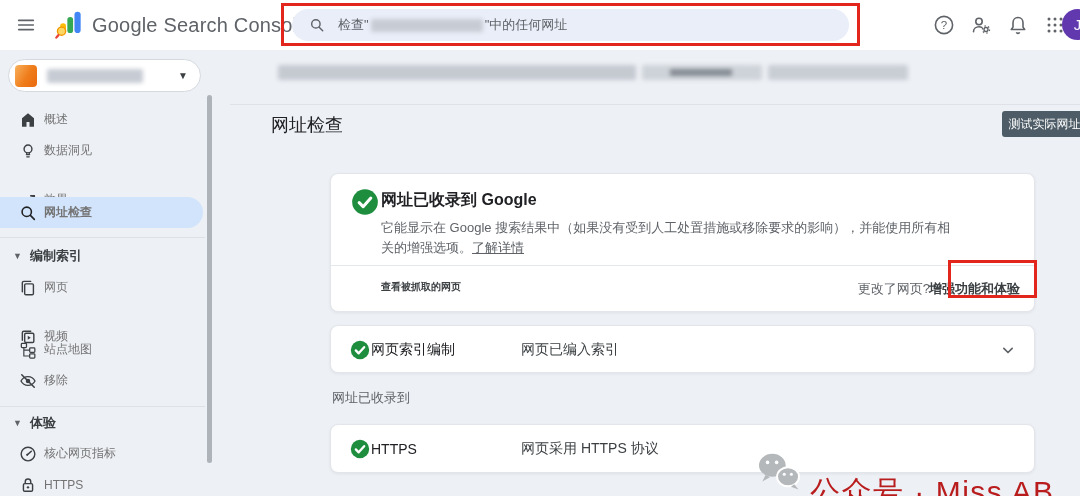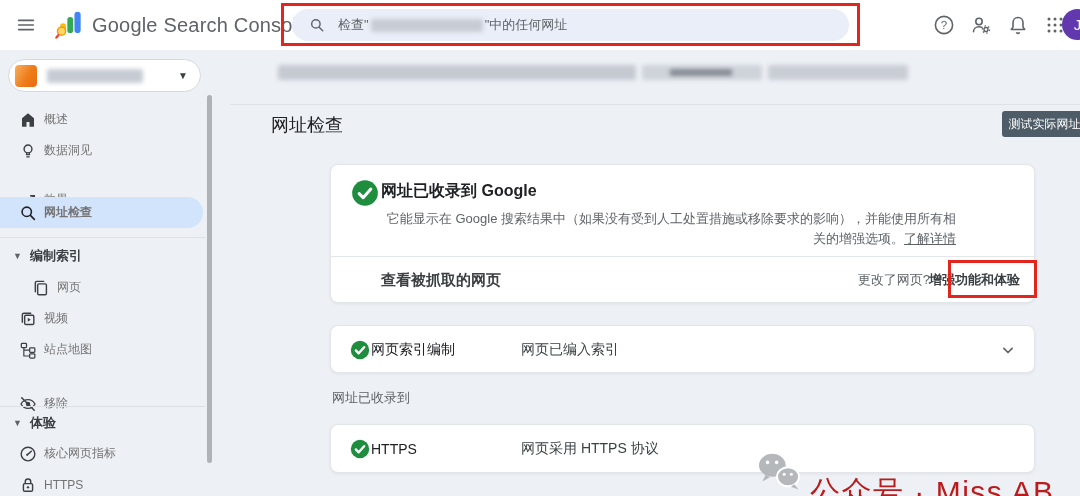--- a/index.html
+++ b/index.html
@@ -41,27 +41,27 @@
   .url-redact .s1{width:358px;background:#c5cad1;border-radius:2px;}
   .url-redact .s2{width:120px;background:#ced3d9;border-radius:2px;position:relative;}
   .url-redact .s2:after{content:"";position:absolute;left:28px;top:4px;width:62px;height:7px;background:#878d95;}
   .url-redact .s3{width:140px;background:#c9ced5;border-radius:2px;}
   .main-divider{position:absolute;left:230px;top:104px;width:850px;height:1px;background:#dfe3e8;}
   .page-title{position:absolute;left:271px;top:113px;font-size:18px;color:#202124;}
   .test-btn{position:absolute;left:1002px;top:111px;width:85px;height:26px;background:#4d5c66;color:#fff;
             font-size:12px;border:none;border-radius:3px;display:flex;align-items:center;justify-content:center;cursor:pointer;}
   .card{position:absolute;left:330px;width:705px;background:#fff;border:1px solid #e2e5ea;border-radius:8px;
         box-sizing:border-box;box-shadow:0 1px 3px rgba(60,64,67,.08);}
-  .card1{top:164px;height:139px;text-align:right;}
+  .card1{top:173px;height:139px;}
   .check-lg{position:absolute;left:20px;top:14px;width:28px;height:28px;}
   .card1 .title{position:absolute;left:50px;top:16px;font-size:16px;font-weight:bold;color:#202124;}
   .card1 .desc{position:absolute;left:50px;top:44px;width:575px;font-size:13px;line-height:20px;color:#5f6368;}
   .learn{text-decoration:underline;color:#5f6368;cursor:pointer;}
   .card1 .inner-divider{position:absolute;left:0;top:91px;width:100%;height:1px;background:#e4e7ec;}
-  .card1 .foot-left{position:absolute;left:50px;top:106px;font-size:15px;font-weight:bold;color:#3c4043;cursor:pointer;}
+  .card1 .foot-left{position:absolute;left:50px;top:106px;font-size:10px;font-weight:bold;color:#3c4043;cursor:pointer;}
   .card1 .foot-gray{position:absolute;right:104px;top:106px;font-size:13px;color:#5f6368;}
   .card1 .foot-req{position:absolute;right:14px;top:106px;font-size:13px;font-weight:bold;color:#3c4043;cursor:pointer;}
   .row-card{height:48px;}
   .card2{top:325px;}
   .card3{top:424px;height:49px;}
   .check-sm{position:absolute;left:19px;top:14px;width:20px;height:20px;}
   .row-title{position:absolute;left:40px;top:0;height:48px;display:flex;align-items:center;font-size:14px;font-weight:normal;color:#202124;}
   .row-status{position:absolute;left:190px;top:0;height:48px;display:flex;align-items:center;font-size:14px;color:#3c4043;}
   .row-chevron{position:absolute;right:16px;top:14px;width:20px;height:20px;cursor:pointer;}
   .section-label{position:absolute;left:332px;top:389px;font-size:13px;color:#5f6368;}
@@ -171,45 +171,45 @@
       </svg>
     <span class="lbl" style="font-weight:bold;">网址检查</span>
   </div>
 
   <div class="sb-divider" style="top:237px;"></div>
 
   <div class="sec-head" style="top:242px;">
     <span class="caret">▼</span>
     <span class="lbl">编制索引</span>
   </div>
-  <div class="nav-item" style="top:272px;margin-left:13px;">
+  <div class="nav-item" style="top:272px;">
     <svg class="ic" viewBox="0 0 24 24">
         <rect x="8" y="7" width="10.5" height="13" rx="1.5" fill="none" stroke="#3c4043" stroke-width="1.7"></rect>
         <path d="M5.2 16.5V5.8A1.8 1.8 0 0 1 7 4h8.3" fill="none" stroke="#3c4043" stroke-width="1.7" stroke-linecap="round"></path>
       </svg>
     <span class="lbl">网页</span>
   </div>
-  <div class="nav-item" style="top:303px;">
+  <div class="nav-item" style="top:321px;">
     <svg class="ic" viewBox="0 0 24 24">
         <rect x="8" y="7.5" width="11" height="11" rx="1.5" fill="none" stroke="#3c4043" stroke-width="1.7"></rect>
         <path d="M5.2 16V6.8A1.8 1.8 0 0 1 7 5h8.3" fill="none" stroke="#3c4043" stroke-width="1.7" stroke-linecap="round"></path>
         <path d="M11.7 10.5l3.6 2.4-3.6 2.4Z" fill="#3c4043"></path>
       </svg>
     <span class="lbl">视频</span>
   </div>
   <div class="nav-item" style="top:334px;">
     <svg class="ic" viewBox="0 0 24 24">
         <rect x="4" y="4" width="6.2" height="5.2" rx="1" fill="none" stroke="#3c4043" stroke-width="1.5"></rect>
         <rect x="14" y="9.5" width="6.2" height="5.2" rx="1" fill="none" stroke="#3c4043" stroke-width="1.5"></rect>
         <rect x="14" y="16.5" width="6.2" height="5.2" rx="1" fill="none" stroke="#3c4043" stroke-width="1.5"></rect>
         <path d="M7 9.2v10h7M7 12.1h7" fill="none" stroke="#3c4043" stroke-width="1.4"></path>
       </svg>
     <span class="lbl">站点地图</span>
   </div>
-  <div class="nav-item" style="top:365px;margin-top:23px;">
+  <div class="nav-item" style="top:365px;">
     <svg class="ic" viewBox="0 0 24 24">
         <path d="M12 6.8c-4.4 0-7.4 3.3-8.4 5.2 1 1.9 4 5.2 8.4 5.2s7.4-3.3 8.4-5.2c-1-1.9-4-5.2-8.4-5.2Z" fill="none" stroke="#3c4043" stroke-width="1.6"></path>
         <circle cx="12" cy="12" r="2.7" fill="#3c4043"></circle>
         <path d="M4.5 4.5 19.5 19.5" stroke="#3c4043" stroke-width="1.8" stroke-linecap="round"></path>
       </svg>
     <span class="lbl">移除</span>
   </div>
 
   <div class="sb-divider" style="top:406px;"></div>
 

